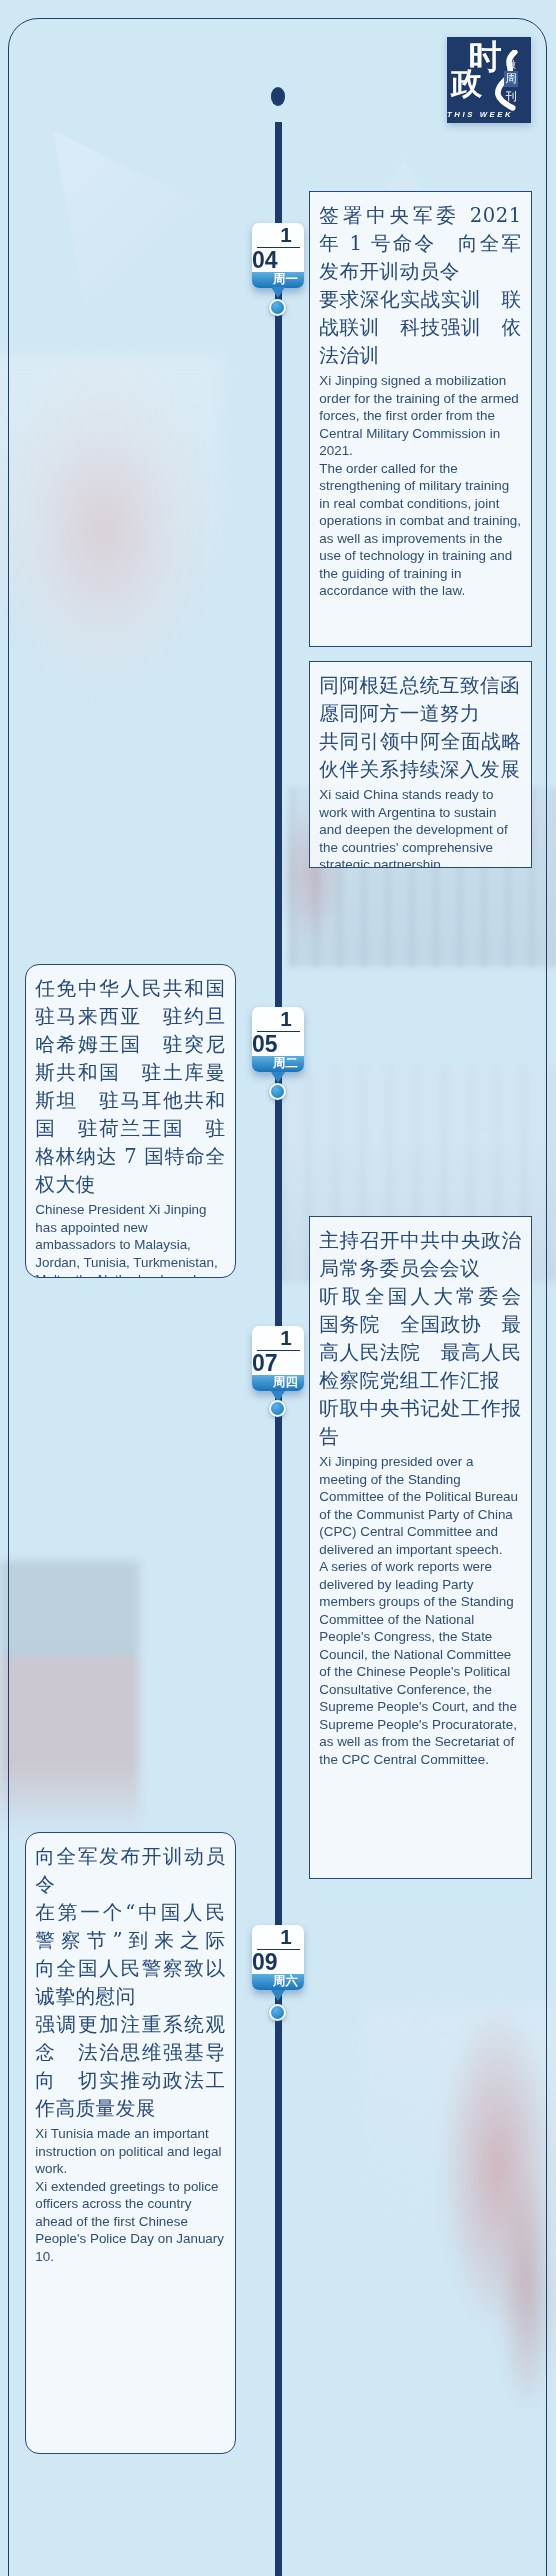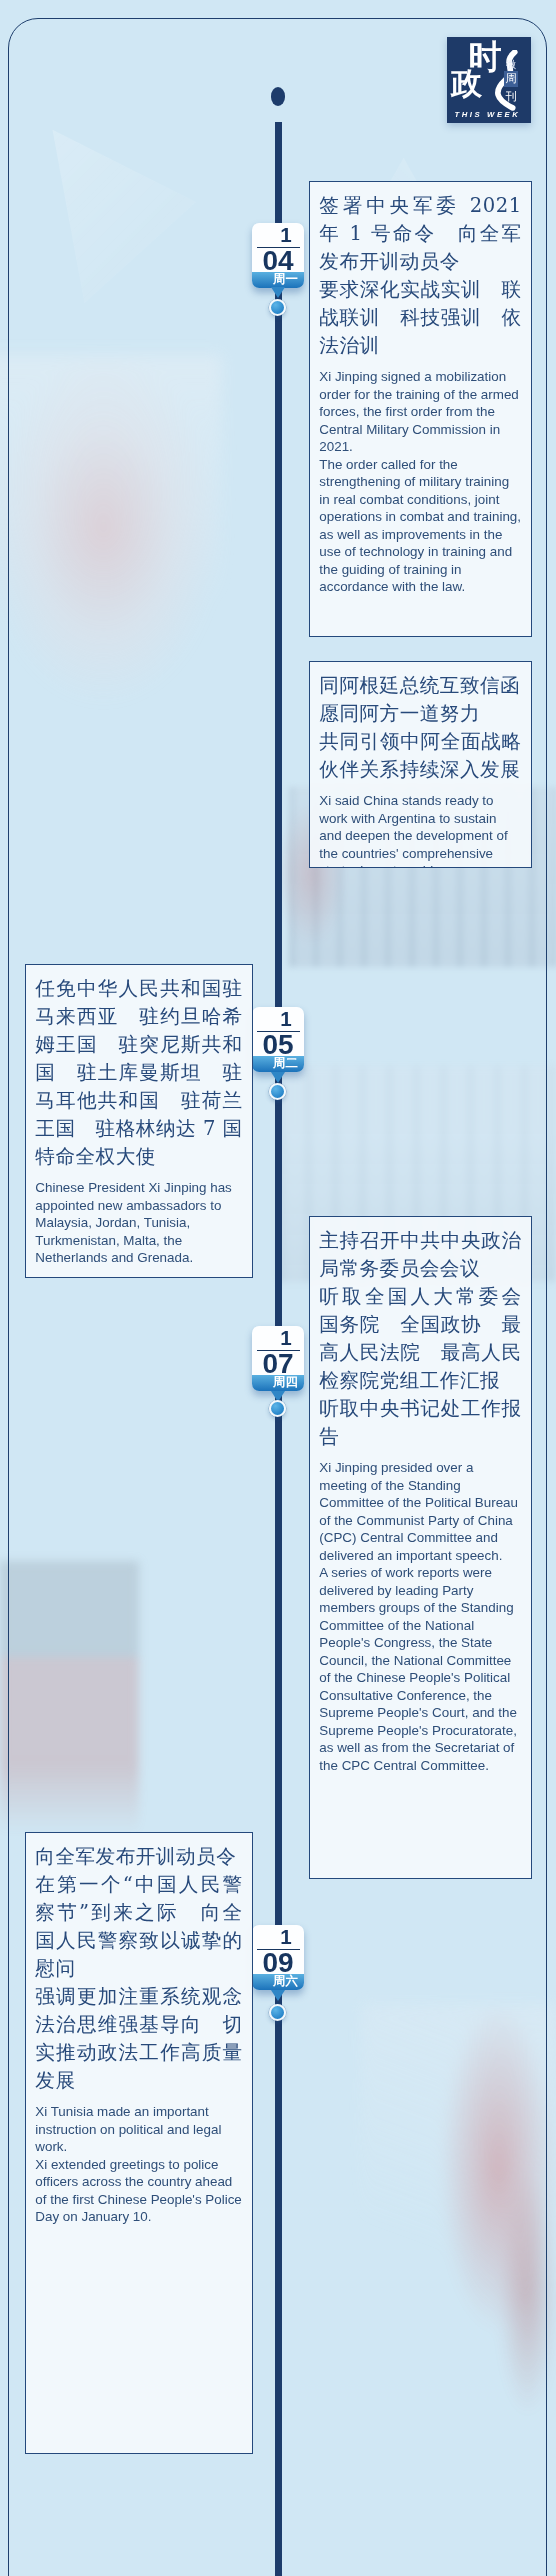--- a/index.html
+++ b/index.html
@@ -19,47 +19,47 @@
     border:1.5px solid #1e3f6d;border-radius:30px;box-sizing:border-box;background:transparent;}
   
   .mast{position:absolute;left:447px;top:37px;width:84px;height:86px;background:#1e3a68;
     box-shadow:0 3.1px 7.2px rgba(30,70,130,.25);}
   .mast .zh1{position:absolute;left:21.6px;top:3.1px;font-family:"DejaVu Serif",serif;font-weight:bold;color:#fff;font-size:33px;line-height:33px;}
   .mast .zh2{position:absolute;left:4.1px;top:31px;font-family:"DejaVu Serif",serif;font-weight:bold;color:#fff;font-size:31px;line-height:31px;}
   .mast svg{position:absolute;left:45px;top:13.4px;}
   .mast .wei{position:absolute;left:59px;top:20.6px;color:#e8eefb;font-size:10.3px;}
   .mast .zhou{position:absolute;left:57px;top:34px;width:14.4px;height:15.5px;background:#3d5f96;color:#fff;font-size:11.3px;line-height:15.5px;text-align:center;}
   .mast .kan{position:absolute;left:57px;top:52px;width:14.4px;color:#fff;font-size:11.3px;line-height:14.4px;text-align:center;}
-  .mast .en{position:absolute;left:0;right:3.1px;bottom:4.1px;text-align:center;color:#fff;
+  .mast .en{position:absolute;left:0;right:3.1px;bottom:4.1px;text-align:left;color:#fff;
     font-style:italic;font-weight:bold;font-size:7.7px;letter-spacing:2.6px;}
   
   .tl-line{position:absolute;left:275px;top:122px;width:7.2px;height:2519px;background:#1d3c6b;}
   .tl-topdot{position:absolute;left:271px;top:87px;width:14.4px;height:18.5px;border-radius:50%;background:#1d3c6b;}
   .tl-dot{position:absolute;left:269px;width:13.4px;height:13.4px;border-radius:50%;
     background:radial-gradient(circle at 35% 30%, #5cb5e8, #1272bd);
     border:2.1px solid #f2f8fc;box-shadow:0 0 0 0.5px rgba(30,80,140,.35),0 2.1px 4.1px rgba(30,80,140,.3);}
   
   .badge{position:absolute;left:252px;width:52px;border-radius:7.2px;overflow:hidden;
     box-shadow:0 4.1px 7.2px rgba(40,90,150,.35);}
   .badge-top{background:#fdfeff;height:49px;}
   .badge-month{font-size:20.6px;line-height:20.6px;font-weight:bold;color:#17355f;text-align:right;padding:2.1px 12.4px 0 0;}
   .badge-rule{height:1.5px;background:#17355f;margin:1px 4.1px 1px 5.2px;}
-  .badge-day{font-size:28px;line-height:23px;font-weight:bold;color:#17355f;text-align:center;}
+  .badge-day{font-size:23px;line-height:23px;font-weight:bold;color:#17355f;text-align:left;}
   .badge-banner{height:15.5px;background:linear-gradient(180deg,#5ab0e0,#1b72ba);
     color:#fff;font-size:12.4px;line-height:15.5px;font-weight:bold;text-align:right;padding-right:6.2px;box-sizing:border-box;}
   .badge-pointer{position:absolute;left:271px;width:0;height:0;
     border-left:7.2px solid transparent;border-right:7.2px solid transparent;border-top:11.3px solid #2f86c6;}
   
   .card{position:absolute;box-sizing:border-box;background:rgba(244,249,252,.93);
     border:1.5px solid #24497c;padding:10.3px 9.3px;overflow:hidden;}
   .card.right{left:309px;width:223px;}
-  .card.left{left:25px;width:228px;}
+  .card.left{left:25px;width:211px;border-radius:14px;}
   .headline{font-family:"DejaVu Serif",serif;color:#27497a;font-size:19.6px;line-height:28px;
     text-align:justify;word-break:break-all;letter-spacing:0.5px;}
-  .cbody{margin-top:8px;color:#2e4e78;font-size:13.4px;line-height:17.5px;}
+  .cbody{margin-top:2px;color:#2e4e78;font-size:13.4px;line-height:17.5px;}
   .cbody p{margin:0;}
   .photo{position:absolute;pointer-events:none;}
 </style>
 </head>
 <body>
 
 <div class="canvas">
 
   <div class="blob" style="left:20.6px;top:72px;width:319px;height:289px;opacity:.5;filter:blur(3.1px);
               background:linear-gradient(135deg,rgba(255,255,255,.55),transparent 65%);
@@ -139,21 +139,21 @@
     <div class="badge-top">
       <div class="badge-month">1</div>
       <div class="badge-rule"></div>
       <div class="badge-day">09</div>
     </div>
     <div class="badge-banner">周六</div>
   </div>
   <div class="badge-pointer" style="top:1990px"></div>
   <div class="tl-dot" style="top:2004px"></div>
 
-  <section class="card right" style="top:181px;height:456px">
+  <section class="card right" style="top:191px;height:456px">
     <div class="headline">
       <div>签署中央军委 2021 年 1 号命令　向全军发布开训动员令</div>
       <div>要求深化实战实训　联战联训　科技强训　依法治训</div>
     </div>
     <div class="cbody">
       <p>Xi Jinping signed a mobilization order for the training of the armed forces, the first order from the Central Military Commission in 2021.</p>
       <p>The order called for the strengthening of military training in real combat conditions, joint operations in combat and training, as well as improvements in the use of technology in training and the guiding of training in accordance with the law.</p>
     </div>
   </section>
 

